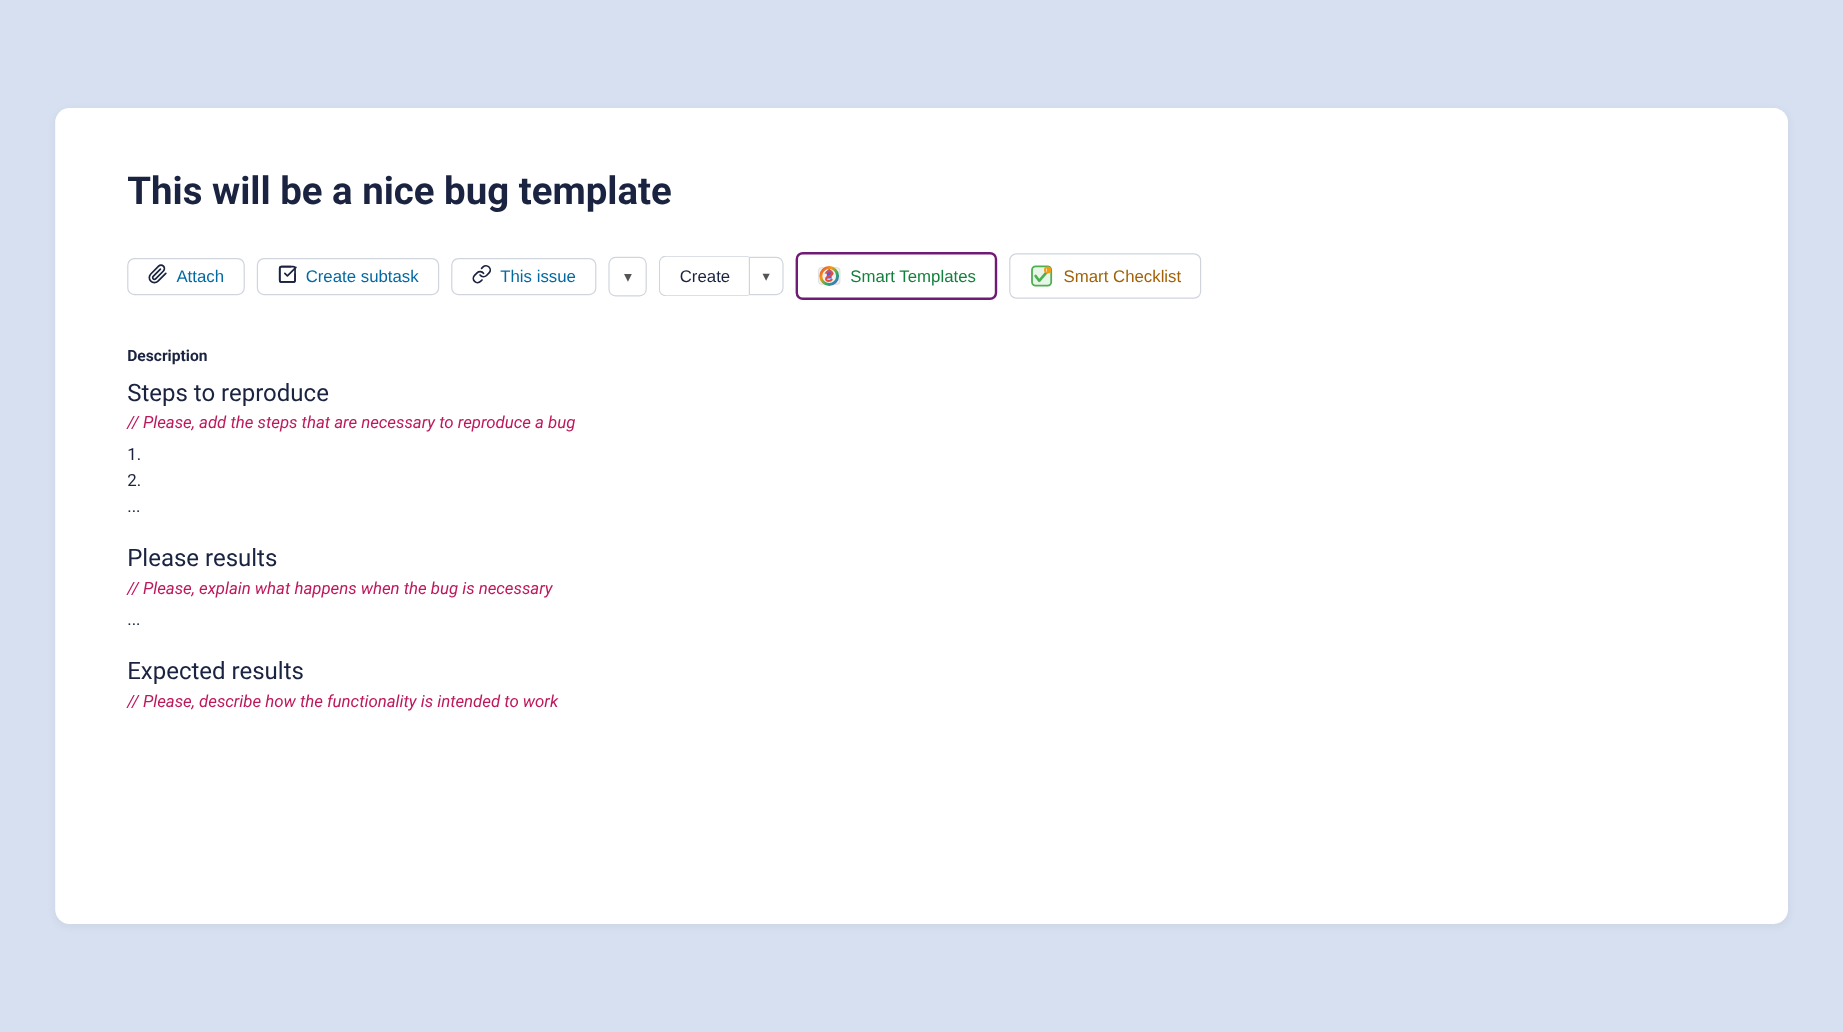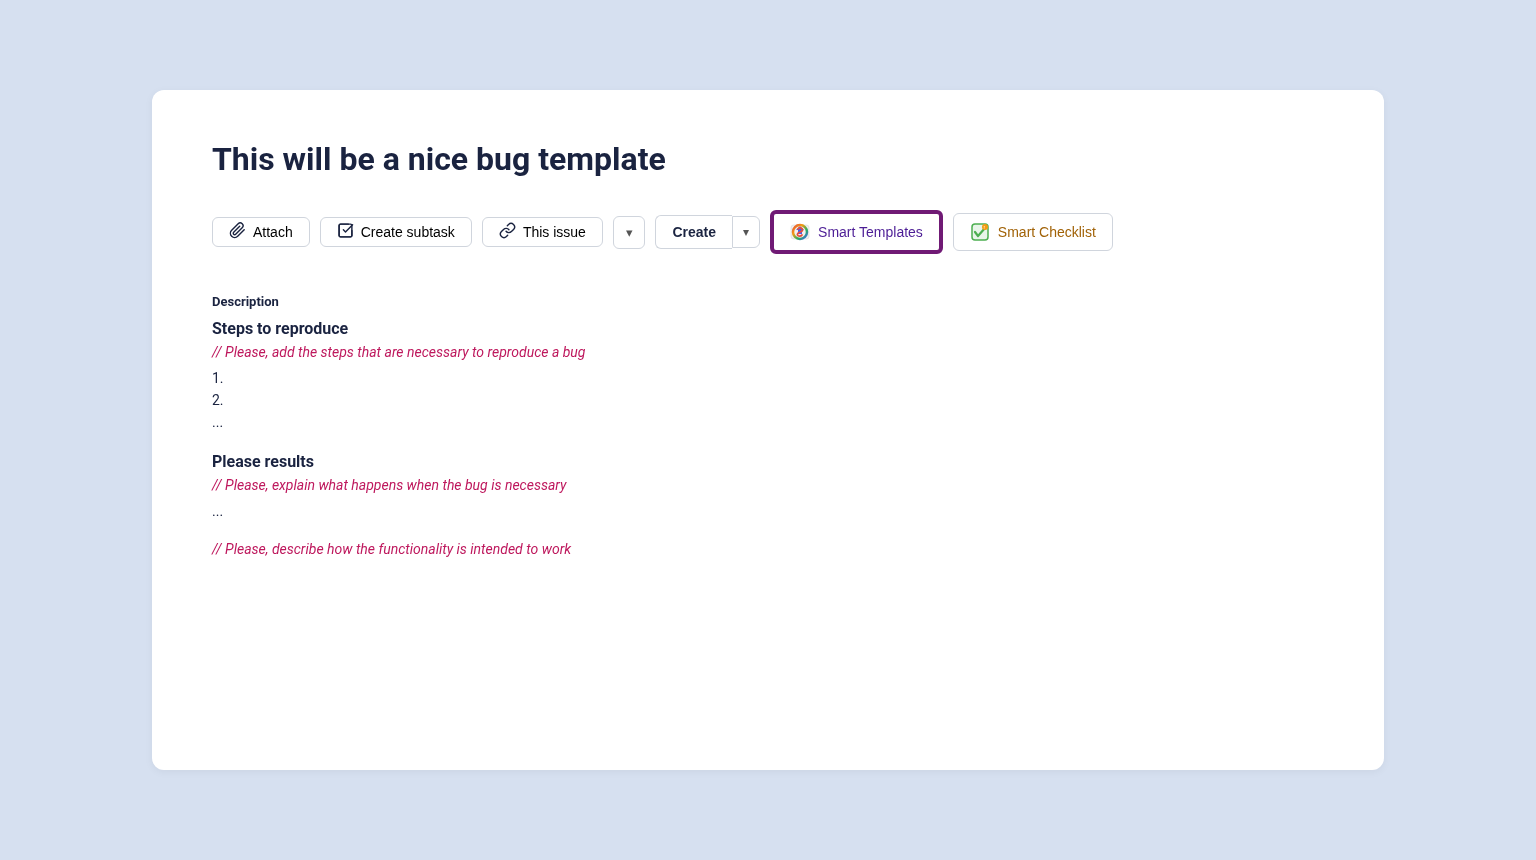--- a/index.html
+++ b/index.html
@@ -14,21 +14,21 @@
       width: 1536px;
       height: 860px;
       display: flex;
       align-items: center;
       justify-content: center;
     }
 
     .main-card {
       background: #ffffff;
       border-radius: 12px;
-      width: 1232px;
+      width: 1444px;
       min-height: 680px;
       padding: 50px 60px;
       box-shadow: 0 2px 8px rgba(0,0,0,0.05);
     }
 
     .page-title {
       font-size: 32px;
       font-weight: 700;
       color: #1a2340;
       margin-bottom: 32px;
@@ -47,21 +47,21 @@
       display: flex;
       align-items: center;
       gap: 7px;
       padding: 4px 16px;
       border: 1.5px solid #d0d5dd;
       border-radius: 6px;
       background: #ffffff;
       cursor: pointer;
       font-size: 14px;
       font-weight: 500;
-      color: #000000;
+      color: #0369a1;
       white-space: nowrap;
     }
 
     .toolbar-btn-icon {
       font-size: 16px;
       line-height: 1;
     }
 
     .chevron-btn {
       padding: 8px 12px;
@@ -79,46 +79,46 @@
     }
 
     .create-main {
       padding: 8px 16px;
       border: 1.5px solid #d0d5dd;
       border-right: none;
       border-radius: 6px 0 0 6px;
       background: #ffffff;
       cursor: pointer;
       font-size: 14px;
-      font-weight: 700;
+      font-weight: 400;
       color: #1a2340;
     }
 
     .create-chevron {
       padding: 8px 10px;
       border: 1.5px solid #d0d5dd;
       border-radius: 0 6px 6px 0;
       background: #ffffff;
       cursor: pointer;
       font-size: 12px;
       color: #555;
     }
 
     .smart-templates-btn {
       display: flex;
       align-items: center;
       gap: 8px;
       padding: 8px 16px;
-      border: 4px solid #701a75;
+      border: 2px solid #701a75;
       border-radius: 6px;
       background: #ffffff;
       cursor: pointer;
       font-size: 14px;
       font-weight: 500;
-      color: #4c1d95;
+      color: #15803d;
     }
 
     .smart-templates-icon {
       width: 20px;
       height: 20px;
       display: flex;
       align-items: center;
       justify-content: center;
     }
 
@@ -146,22 +146,22 @@
     }
 
     .section-heading {
       font-size: 13px;
       font-weight: 700;
       color: #1a2340;
       margin-bottom: 10px;
     }
 
     .sub-heading {
-      font-size: 16px;
-      font-weight: 700;
+      font-size: 20px;
+      font-weight: 400;
       color: #1a2340;
       margin-bottom: 6px;
     }
 
     .italic-comment {
       font-size: 14px;
       font-style: italic;
       color: #be185d;
       margin-bottom: 10px;
     }
@@ -286,18 +286,19 @@
       <div class="ellipsis-text">...</div>
     </div>
 
     <div class="content-block">
       <div class="sub-heading">Please results</div>
       <div class="italic-comment">// Please, explain what happens when the bug is necessary</div>
       <div class="ellipsis-text">...</div>
     </div>
 
     <div class="content-block">
+      <div class="sub-heading">Expected results</div>
       <div class="italic-comment">// Please, describe how the functionality is intended to work</div>
     </div>
 
   </div>
 
 </div>
 
 </body></html>

